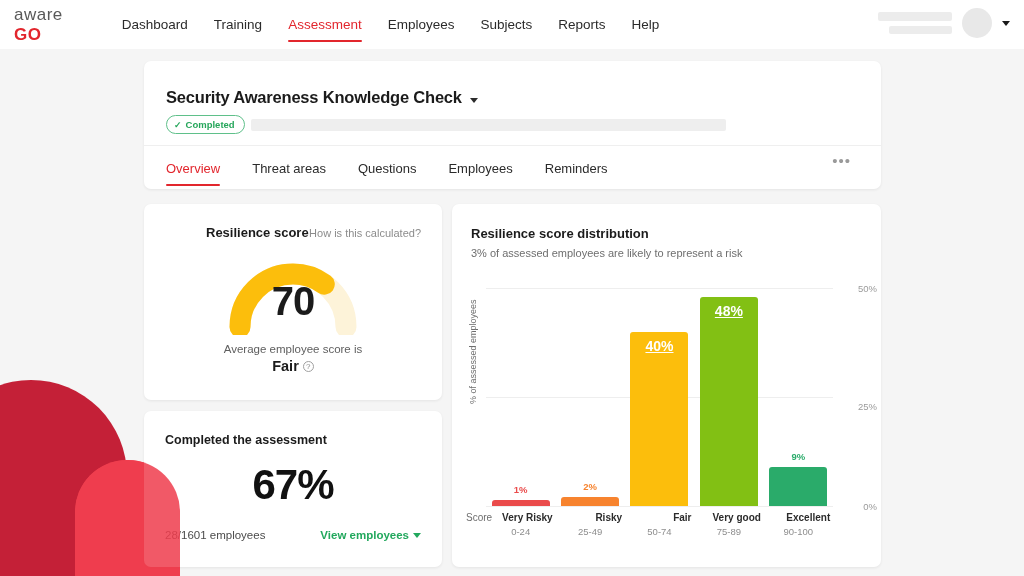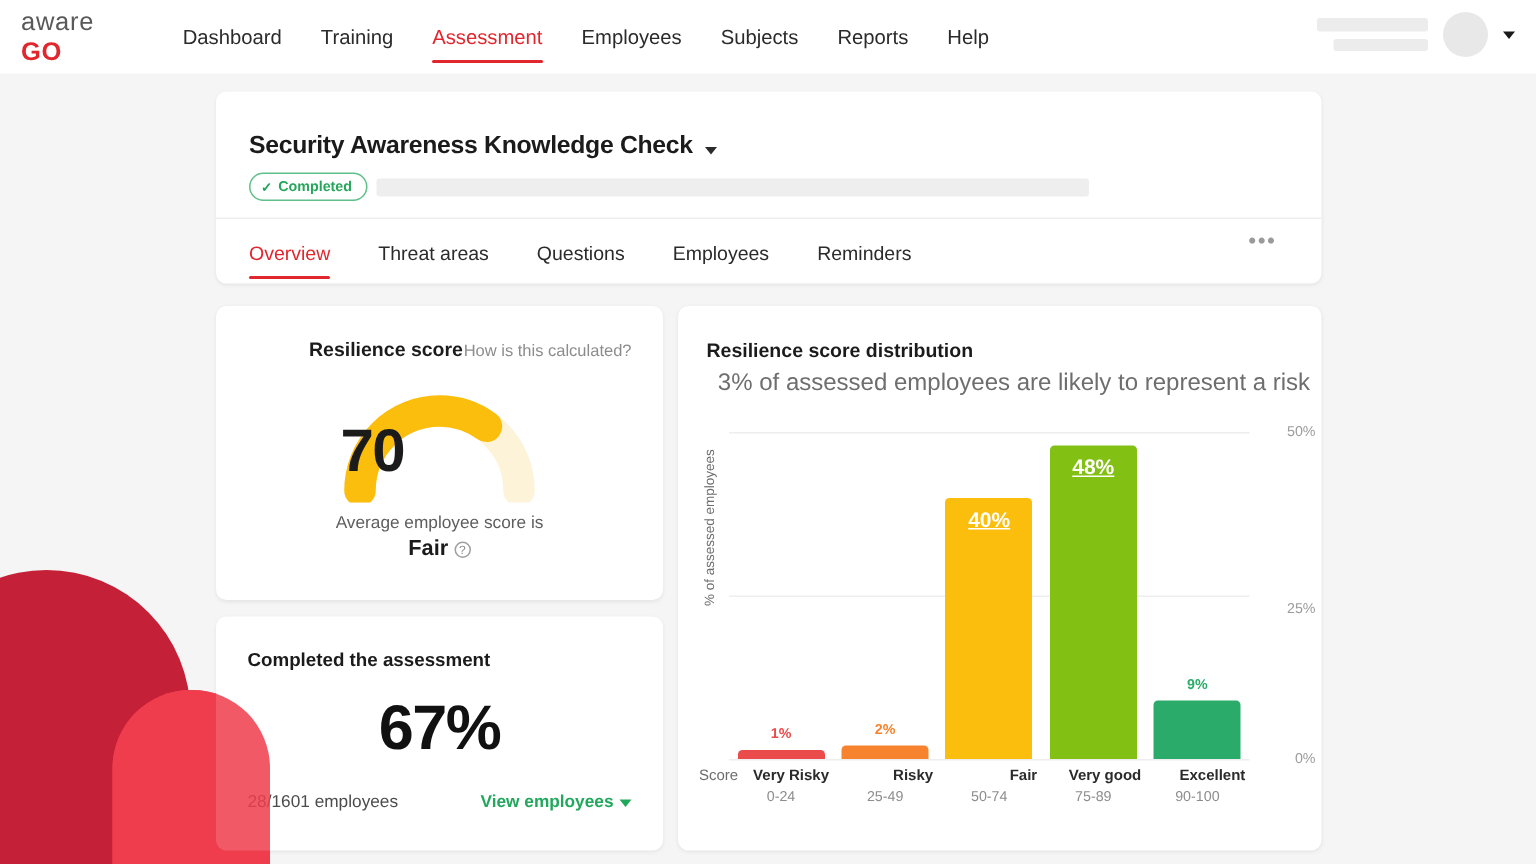--- a/index.html
+++ b/index.html
@@ -82,40 +82,40 @@
   .tab.active { color: #e2262d; }
   .tab.active::after { content: ""; position: absolute; left: 0; right: 16px; bottom: 4px; height: 2px; background: #e2262d; border-radius: 2px; }
 
   
   #score-card { left: 144px; top: 204px; width: 298px; height: 196px; }
   .sc-head { display: flex; align-items: baseline; justify-content: space-between; padding: 21px 21px 0 21px; }
   .sc-title { font-size: 13px; font-weight: 700; color: #1b1b1b; padding-left: 41px; }
   .sc-link { font-size: 11px; color: #8c8c8c; cursor: pointer; }
   .gauge-wrap { position: relative; width: 132px; height: 78px; margin: 17px auto 0 auto; }
   .gauge-num {
-    position: absolute; left: 0; right: 0; top: 22px; text-align: left;
+    position: absolute; left: 0; right: 0; top: 22px; text-align: center;
     font-size: 40px; font-weight: 700; color: #1b1b1b; letter-spacing: -1px;
   }
   .sc-sub { text-align: center; font-size: 11.5px; color: #5e5e5e; margin-top: 8px; }
   .sc-val { text-align: center; font-size: 14.5px; font-weight: 700; color: #1b1b1b; margin-top: 3px; display: flex; align-items: center; justify-content: center; gap: 4px; }
   .qmark { width: 11px; height: 11px; border-radius: 50%; border: 1px solid #a0a0a0; color: #8b8b8b; font-size: 8px; font-weight: 400; display: inline-flex; align-items: center; justify-content: center; cursor: pointer; }
 
   
   #completed-card { left: 144px; top: 411px; width: 298px; height: 156px; }
   .cc-title { font-size: 12.5px; font-weight: 700; color: #1b1b1b; padding: 22px 0 0 21px; }
   .cc-big { text-align: center; font-size: 42px; font-weight: 700; color: #111; margin-top: 14px; letter-spacing: -1px; }
   .cc-foot { display: flex; align-items: center; justify-content: space-between; padding: 20px 21px 0 21px; }
   .cc-count { font-size: 11.5px; color: #4c4c4c; }
   .cc-link { font-size: 11.5px; font-weight: 700; color: #22a85d; cursor: pointer; display: flex; align-items: center; gap: 4px; }
   .cc-link .c { width: 0; height: 0; border-left: 4px solid transparent; border-right: 4px solid transparent; border-top: 5px solid #22a85d; }
 
   
   #dist-card { left: 452px; top: 204px; width: 429px; height: 363px; }
   .dist-title { font-size: 13px; font-weight: 700; color: #1b1b1b; padding: 22px 0 0 19px; }
-  .dist-sub { font-size: 16px; color: #6e6e6e; padding: 6px 0 0 19px; text-align: center; }
+  .dist-sub { font-size: 11px; color: #6e6e6e; padding: 6px 0 0 19px; }
 
   .chart { position: absolute; left: 0; top: 64px; width: 429px; height: 299px; }
   .ylabel {
     position: absolute; left: 16px; top: 136px; transform: rotate(-90deg); transform-origin: left top;
     font-size: 9px; color: #6e6e6e; white-space: nowrap;
   }
   .plot { position: absolute; left: 34px; top: 20px; right: 48px; height: 218px; }
   .gridline { position: absolute; left: 0; right: 0; height: 1px; background: #eeeeee; }
   .gridlabel { position: absolute; right: -44px; font-size: 9.5px; color: #9b9b9b; transform: translateY(-50%); }
   .bars { position: absolute; left: 0; right: 0; bottom: 0; height: 218px; display: flex; align-items: flex-end; justify-content: space-around; }

